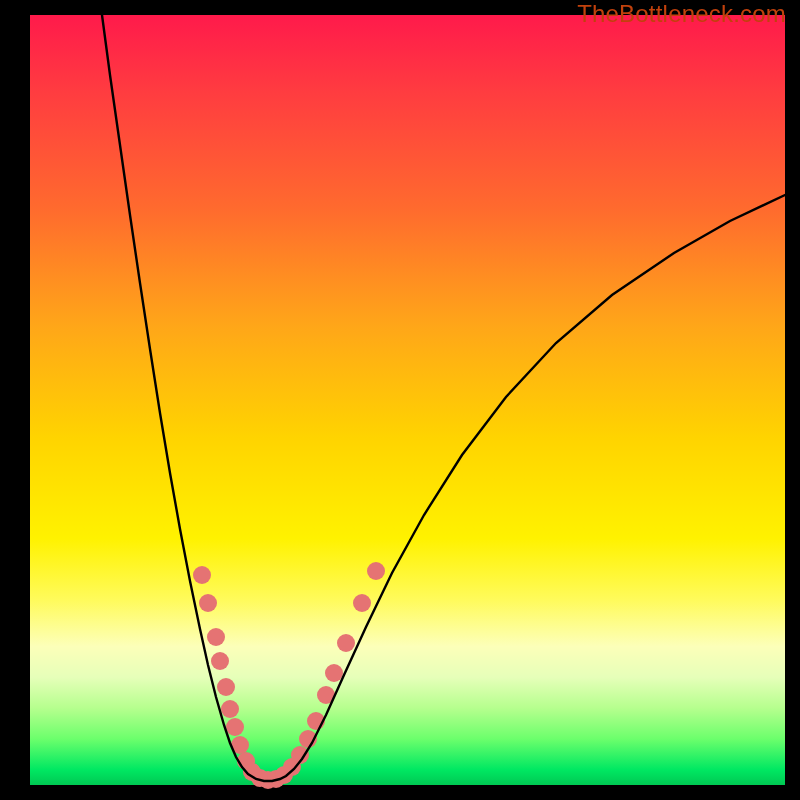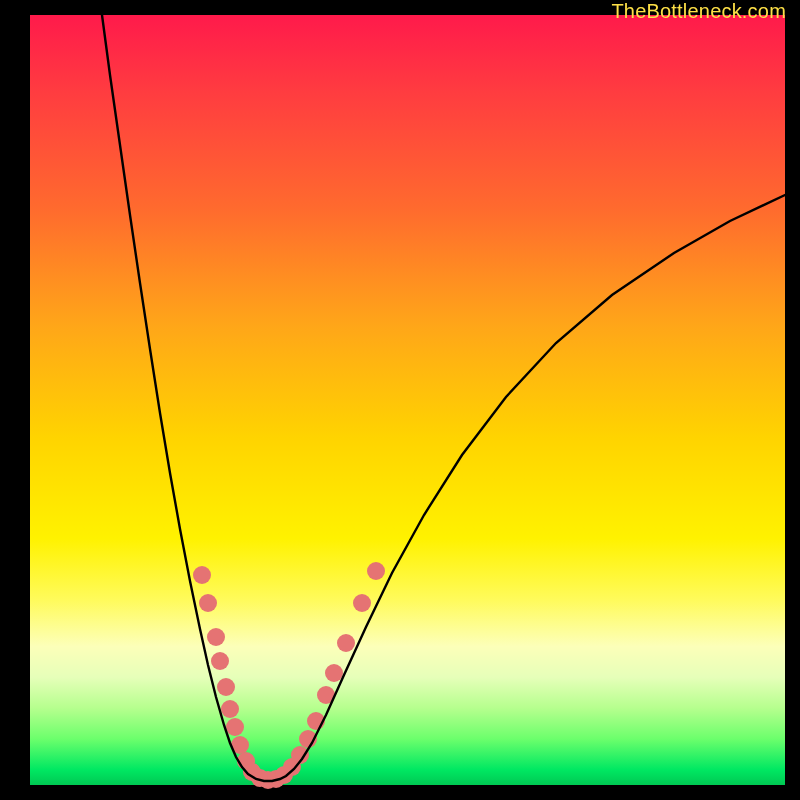--- a/index.html
+++ b/index.html
@@ -46,22 +46,22 @@
     left: 0;
     top: 0;
     width: 755px;
     height: 770px;
     overflow: visible;
   }
   .watermark {
     position: absolute;
     top: 0px;
     right: 14px;
-    color: #fde047;
-    font-size: 20px;
+    color: #c2410c;
+    font-size: 24px;
     font-weight: 400;
     letter-spacing: 0.2px;
     user-select: none;
   }
 </style>
 </head>
 <body>
 
 <div class="frame">
   <div class="plot">

